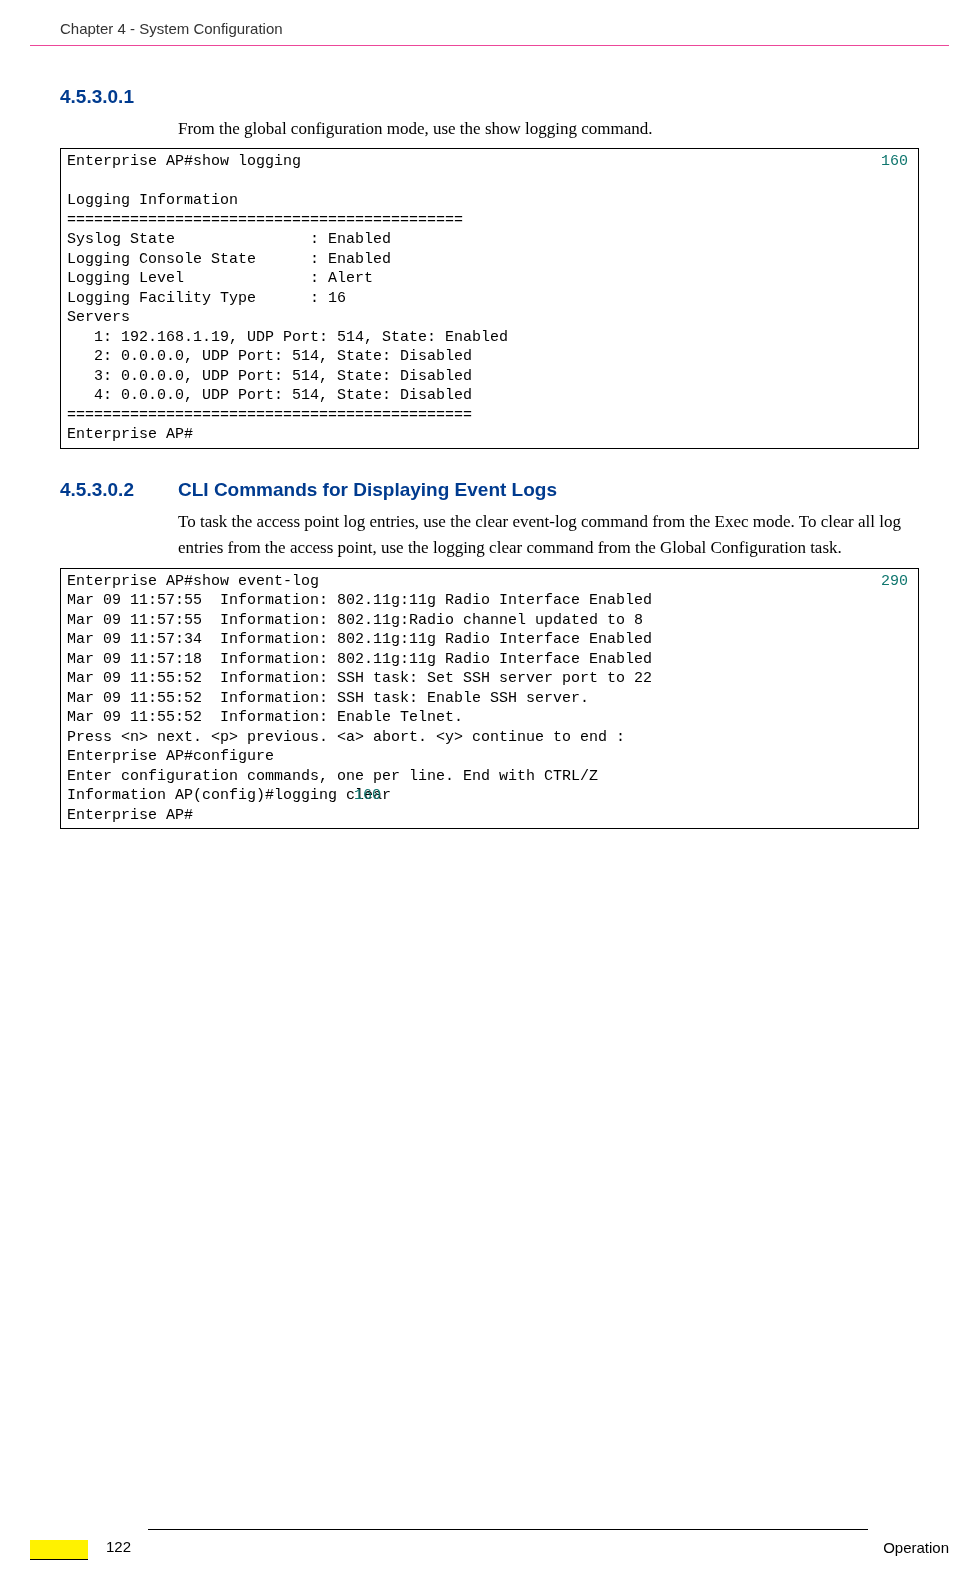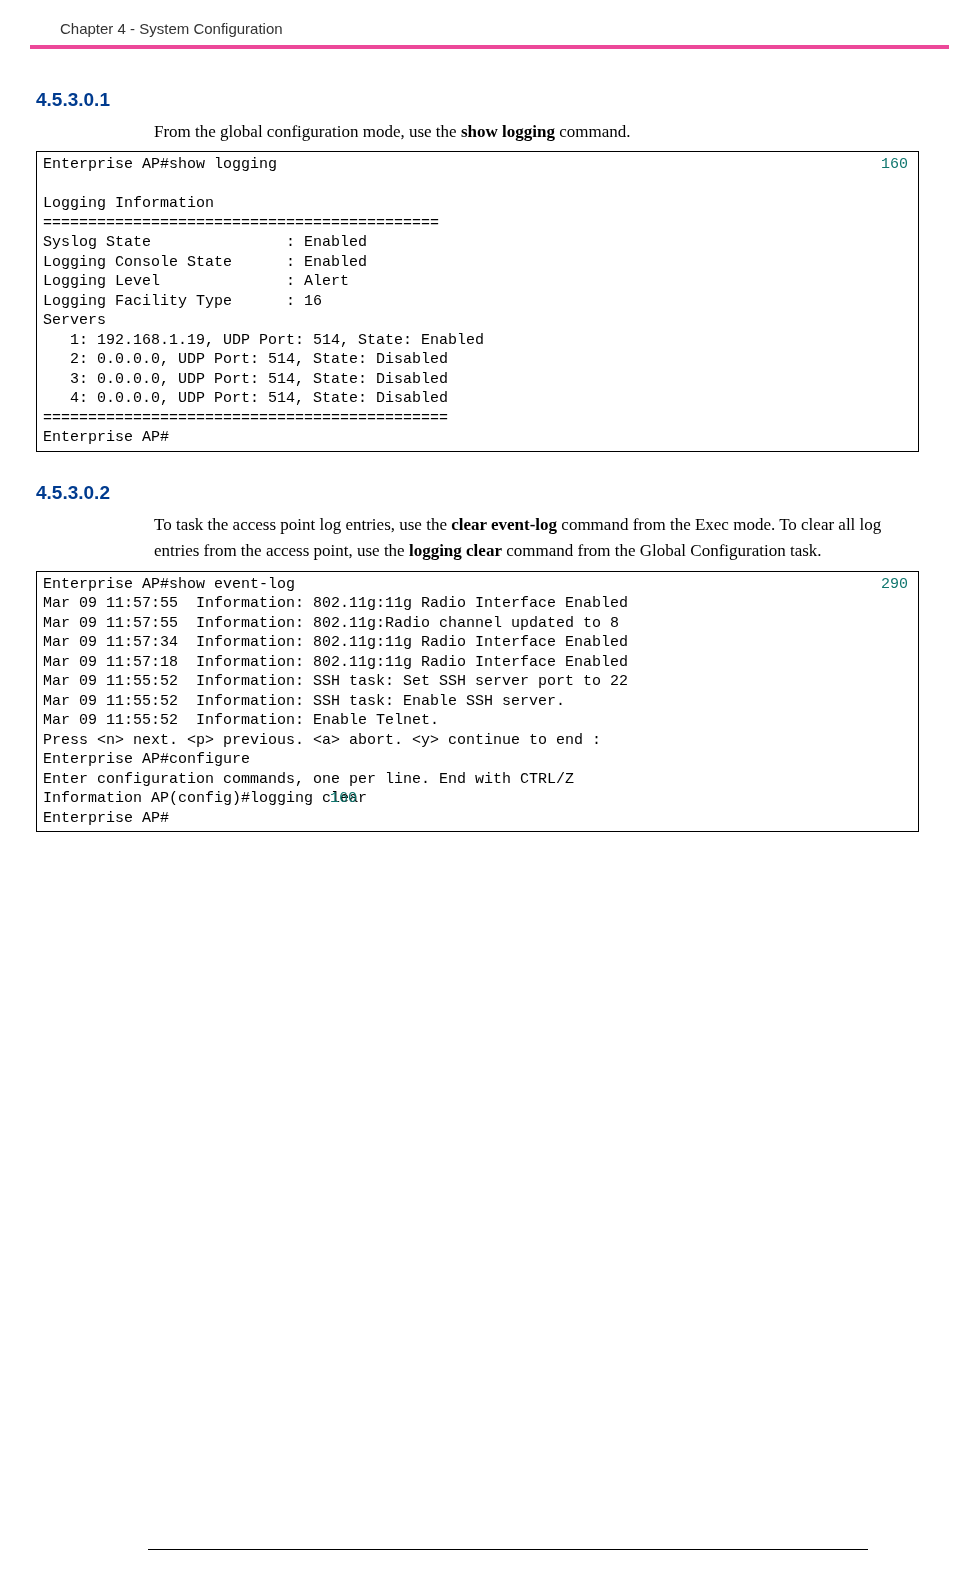--- a/index.html
+++ b/index.html
@@ -10,45 +10,45 @@
       background: #fff;
       color: #000;
       position: relative;
       padding: 0;
     }
     .page-header {
       font-family: Arial, Helvetica, sans-serif;
       font-size: 15px;
       color: #333;
       padding: 20px 30px 8px 30px;
-      border-bottom: 4px solid #ec4899;
+      border-bottom: 1px solid #ec4899;
       margin: 0 30px 40px 30px;
       width: calc(100% - 60px);
     }
     .content {
-      padding: 0 60px 0 36px;
+      padding: 0 60px 0 60px;
     }
     .section-heading {
       font-family: Arial, Helvetica, sans-serif;
       font-size: 19px;
       font-weight: bold;
       color: #003b8f;
       margin-bottom: 8px;
       display: flex;
       gap: 28px;
     }
     .section-num { min-width: 90px; }
     .intro-text {
       font-family: Georgia, serif;
       font-size: 17px;
       line-height: 1.55;
       margin-left: 118px;
       margin-bottom: 6px;
     }
-    .cmd { font-weight: bold; }
+    .cmd { font-weight: normal; }
     .code-box {
       border: 1px solid #000;
       font-family: "Courier New", Courier, monospace;
       font-size: 15px;
       line-height: 1.3;
       padding: 3px 6px 3px 6px;
       margin-bottom: 30px;
       white-space: pre;
       position: relative;
     }
@@ -119,20 +119,21 @@
 Servers
    1: 192.168.1.19, UDP Port: 514, State: Enabled
    2: 0.0.0.0, UDP Port: 514, State: Disabled
    3: 0.0.0.0, UDP Port: 514, State: Disabled
    4: 0.0.0.0, UDP Port: 514, State: Disabled
 =============================================
 Enterprise AP#</span></div>
 
   <div class="section-heading">
     <span class="section-num">4.5.3.0.2</span>
+    <span>CLI Commands for Displaying Event Logs</span>
   </div>
   <p class="intro-text">
     <span>To task the access point log entries, use the </span><span class="cmd">clear event-log</span><span> command from the Exec mode. To clear all log entries from the access point, use the </span><span class="cmd">logging clear</span><span> command from the Global Configuration task.</span>
   </p>
   <div class="code-box"><span class="ref-link">290</span><span>Enterprise AP#show event-log
 Mar 09 11:57:55  Information: 802.11g:11g Radio Interface Enabled
 Mar 09 11:57:55  Information: 802.11g:Radio channel updated to 8
 Mar 09 11:57:34  Information: 802.11g:11g Radio Interface Enabled
 Mar 09 11:57:18  Information: 802.11g:11g Radio Interface Enabled
 Mar 09 11:55:52  Information: SSH task: Set SSH server port to 22
@@ -141,13 +142,20 @@
 Press &lt;n&gt; next. &lt;p&gt; previous. &lt;a&gt; abort. &lt;y&gt; continue to end :
 Enterprise AP#configure
 Enter configuration commands, one per line. End with CTRL/Z</span>
 <span class="code-line"><span class="ref-link">160</span><span>Information AP(config)#logging clear</span></span>
 <span>Enterprise AP#</span></div>
 
 </div>
 
 <div class="footer-area">
   <div class="footer-rule-top"></div>
+  <div class="footer-row">
+    <div class="page-number-area">
+      <div class="yellow-block"></div>
+      <span class="page-num">122</span>
+    </div>
+    <span class="footer-right">Operation</span>
+  </div>
 </div>
 
 </body></html>

